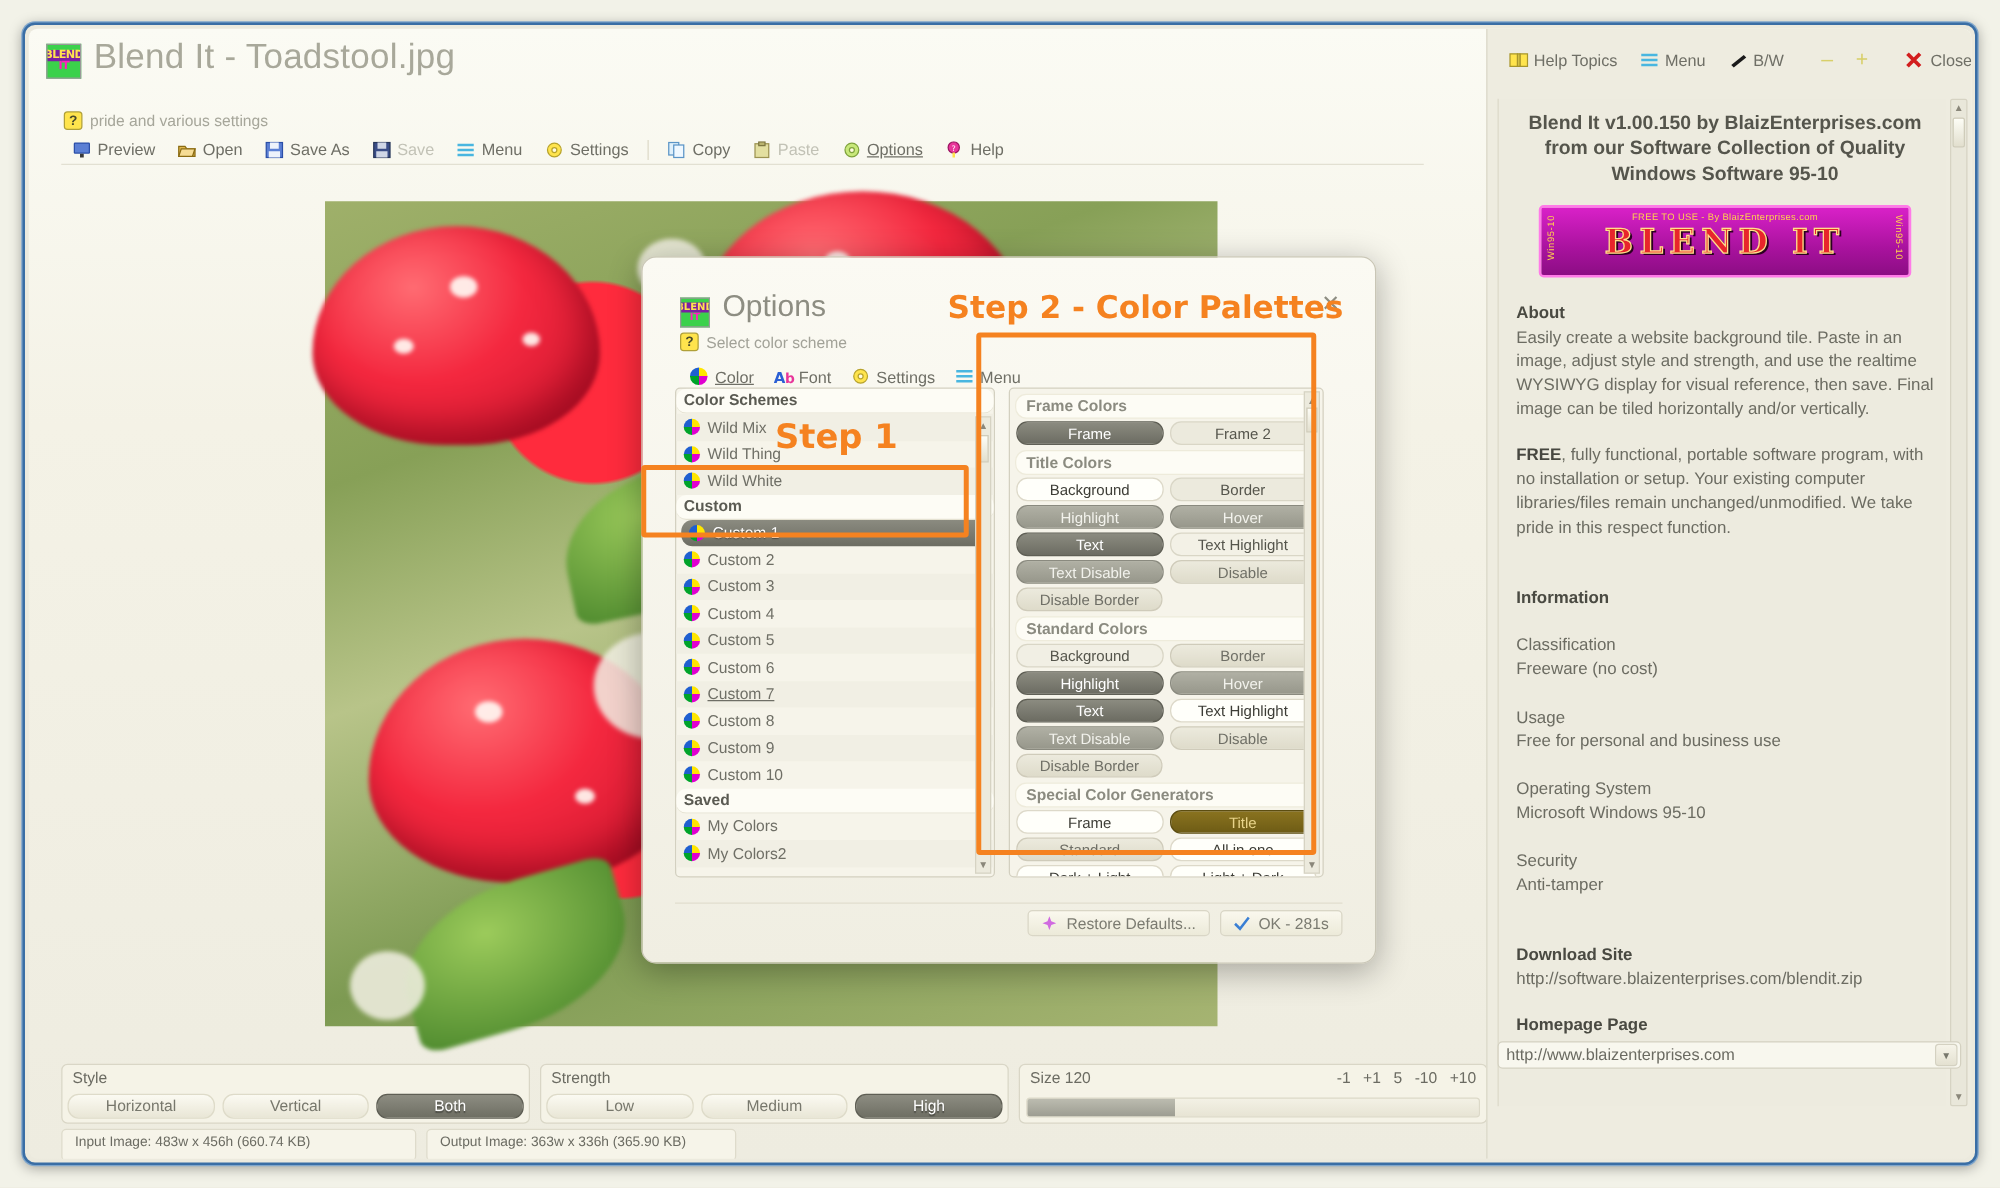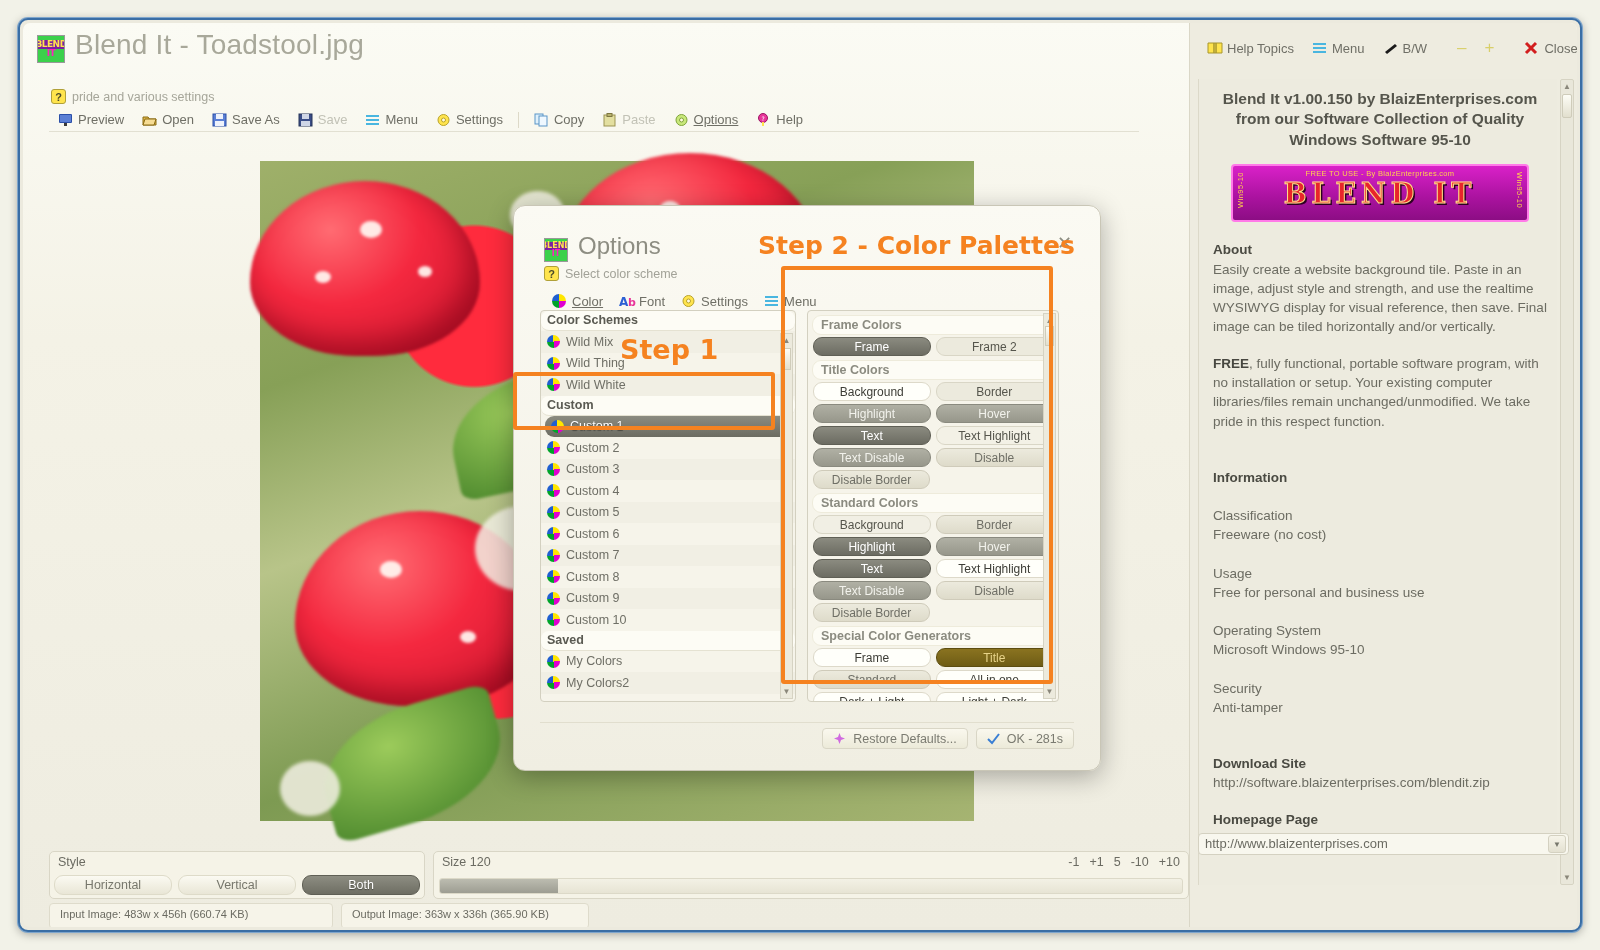--- a/index.html
+++ b/index.html
@@ -193,21 +193,21 @@
   
   #scheme-panel { position:absolute; left:26px; top:104px; width:256px; height:392px;
                   background:#f6f4ea; border:1px solid #d3d0c0; border-radius:4px; overflow:hidden; }
   .scheme-head { height:20px; background:#fdfcf5; border-bottom:1px solid #e5e2d2;
                  font-size:12.5px; font-weight:bold; color:#5a5a52; padding:2px 0 0 6px; border-radius:8px; }
   .scheme-item { height:21.5px; display:flex; align-items:center; gap:6px; padding-left:6px;
                  font-size:12.5px; color:#6f6f66; }
   .scheme-item:nth-child(even) { background:#f1efe4; }
   .scheme-item.sel { background:linear-gradient(#8b8b80,#6c6c62); color:#fff; border-radius:9px;
                      margin:0 4px; text-shadow:0 1px 1px rgba(0,0,0,.4); }
-  .scheme-item.link span.lbl { }
+  .scheme-item.link span.lbl { text-decoration:underline; }
   .pie { width:13px; height:13px; border-radius:50%; flex:0 0 auto;
          background:conic-gradient(#ffe600 0 25%, #e000d0 0 50%, #00a32a 0 75%, #1f5fd0 0 100%); }
   #scheme-scroll { position:absolute; right:2px; top:22px; bottom:2px; width:13px;
                    background:#eceadd; border:1px solid #d6d3c3; }
   #scheme-scroll .thumb { position:absolute; left:1px; right:1px; top:14px; height:22px;
                           background:linear-gradient(#fdfdf6,#e2dfce); border:1px solid #cfccba; }
 
   
   #palette-panel { position:absolute; left:293px; top:104px; width:252px; height:392px;
                    background:#f6f4ea; border:1px solid #d3d0c0; border-radius:4px; overflow:hidden; }
@@ -408,20 +408,28 @@
 
     <div class="ctl-group" style="width:376px;">
       <div class="ctl-label">Style</div>
       <div class="seg-row">
         <div class="seg">Horizontal</div>
         <div class="seg">Vertical</div>
         <div class="seg active">Both</div>
       </div>
     </div>
 
+    <div class="ctl-group" style="width:376px;">
+      <div class="ctl-label">Strength</div>
+      <div class="seg-row">
+        <div class="seg">Low</div>
+        <div class="seg">Medium</div>
+        <div class="seg active">High</div>
+      </div>
+    </div>
 
     <div class="ctl-group" id="size-group" style="width:376px;">
       <div class="ctl-label">Size 120</div>
       <div id="size-steps">
         <span>-1</span>
         <span>+1</span>
         <span>5</span>
         <span>-10</span>
         <span>+10</span>
       </div>

